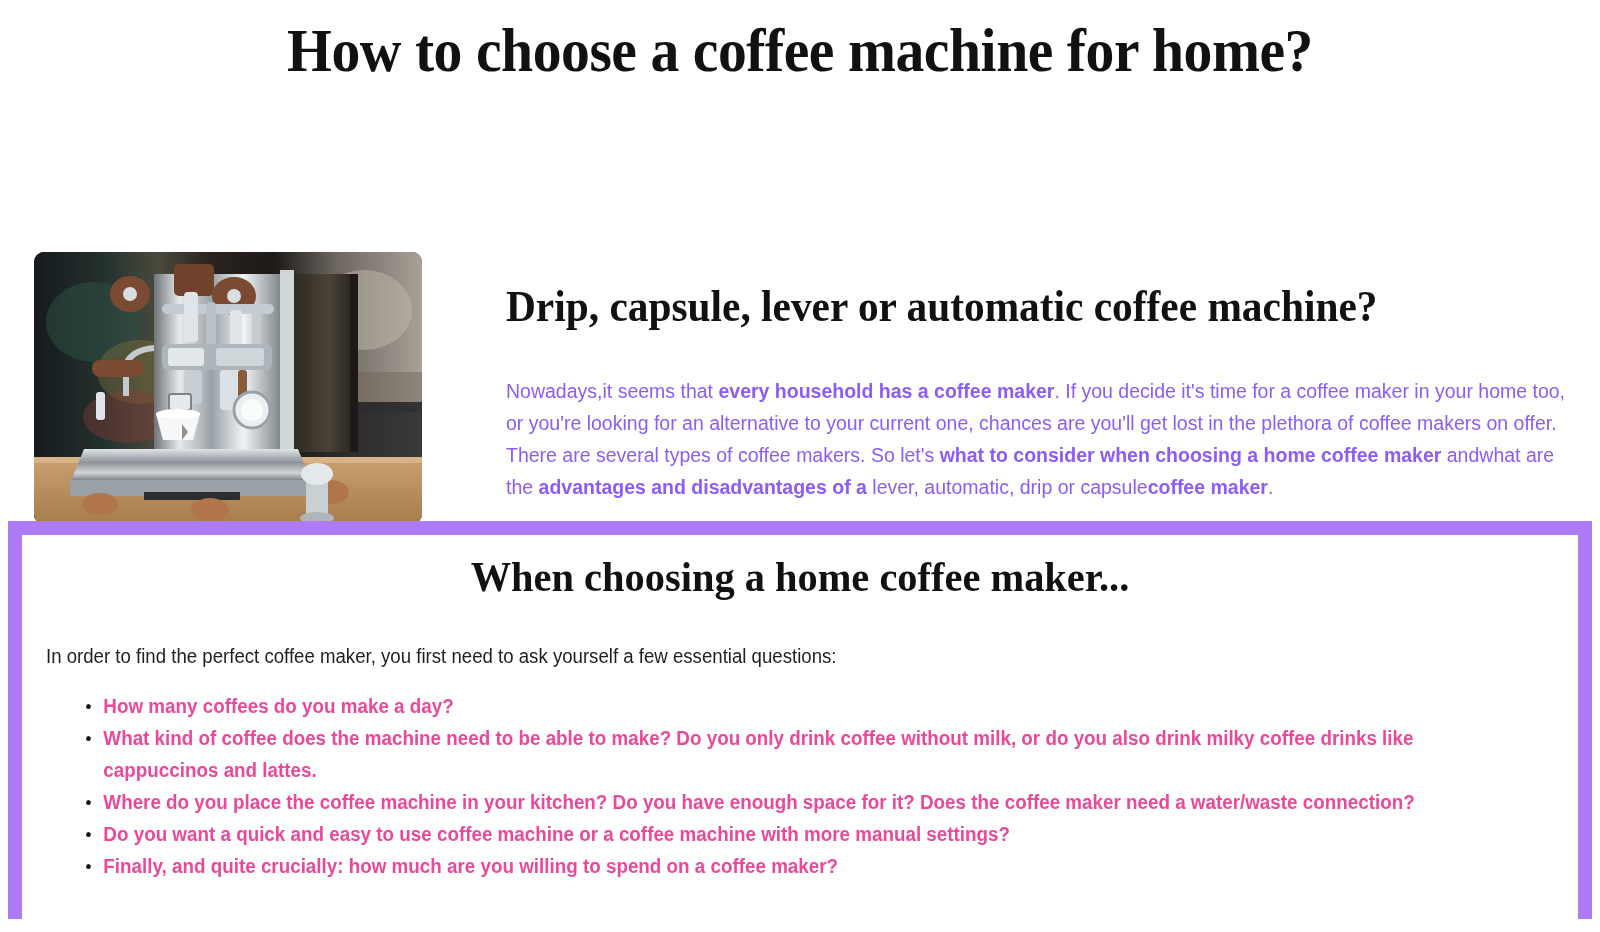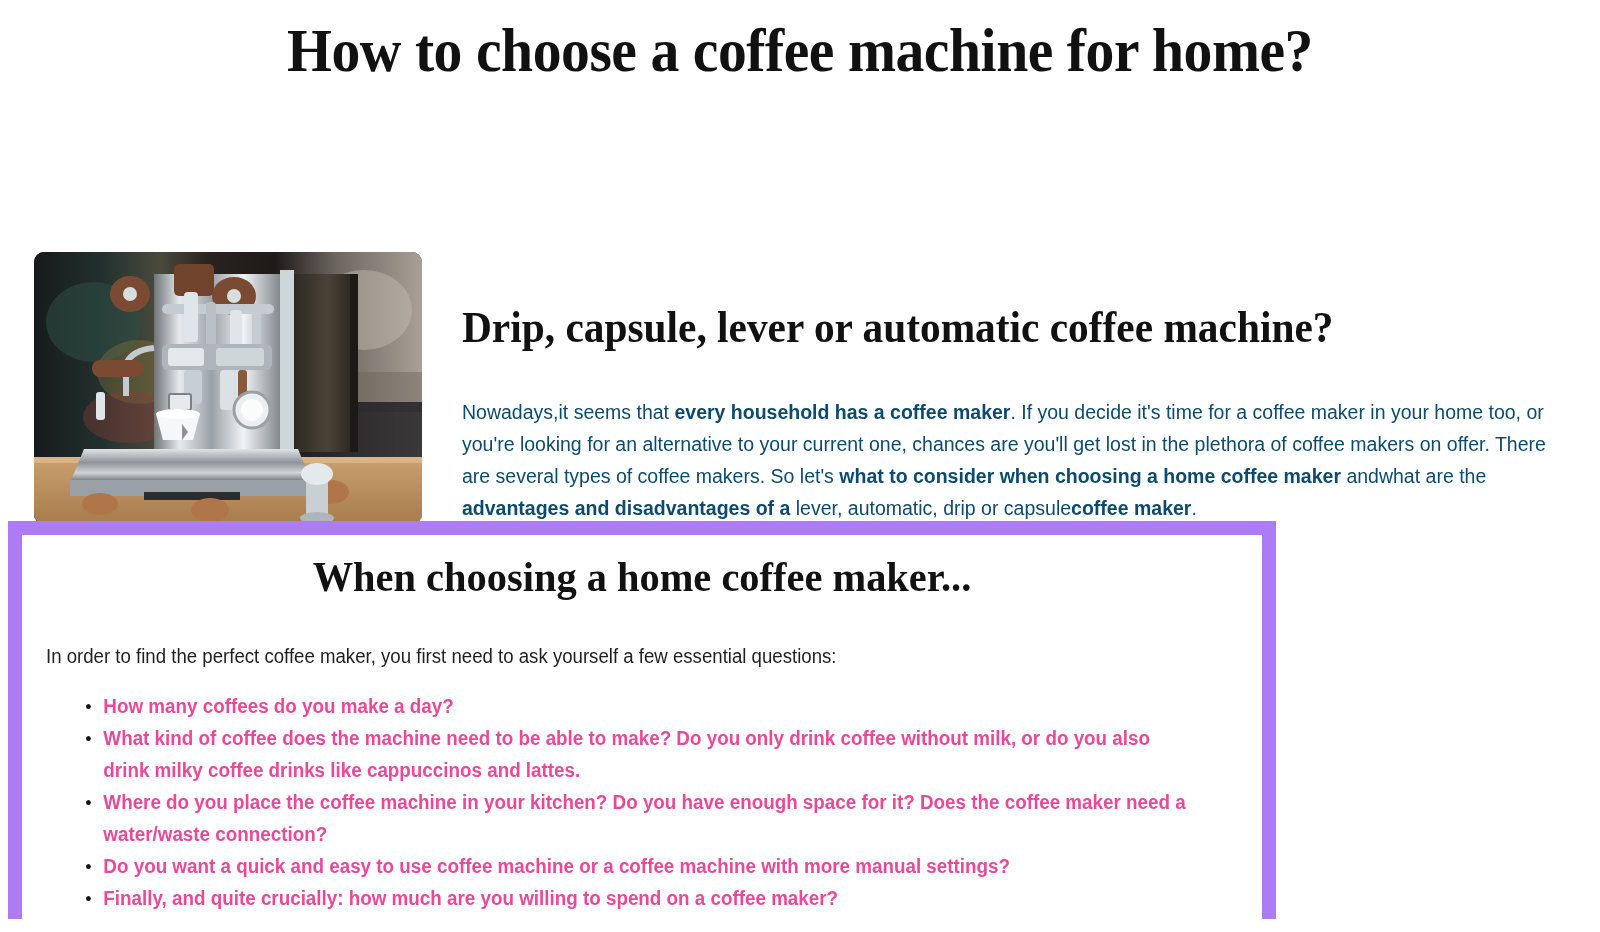--- a/index.html
+++ b/index.html
@@ -31,23 +31,24 @@
     transform-origin: center top;
   }
 
   
   .article-row {
     position: absolute;
     top: 252px;
     left: 0;
     right: 0;
     display: flex;
-    align-items: flex-end;
+    align-items: center;
     padding: 0 34px 0 34px;
     box-sizing: border-box;
+    gap: 44px;
   }
 
   .machine-photo {
     flex: 0 0 auto;
     width: 388px;
     height: 272px;
     border-radius: 10px;
     overflow: hidden;
     position: relative;
     background: #2a2522;
@@ -69,33 +70,33 @@
     margin: 10px 0 0 0;
     transform: scaleX(0.94);
     transform-origin: left top;
     white-space: nowrap;
   }
 
   .article-paragraph {
     font-family: "Liberation Sans", sans-serif;
     font-size: 19.5px;
     line-height: 32px;
-    color: #0c4a6e;
+    color: #8b5cf6;
     margin: 44px 0 0 0;
     max-width: 1092px;
     text-align: left;
   }
   .article-paragraph b { font-weight: bold; }
 
   
   .callout {
     position: absolute;
     left: 8px;
     top: 521px;
-    width: 1268px;
+    width: 1584px;
     height: 398px;
     box-sizing: border-box;
     border: 14px solid #ad7bf6;
     background: #ffffff;
   }
 
   .callout-inner {
     position: relative;
     width: 100%;
     height: 100%;

